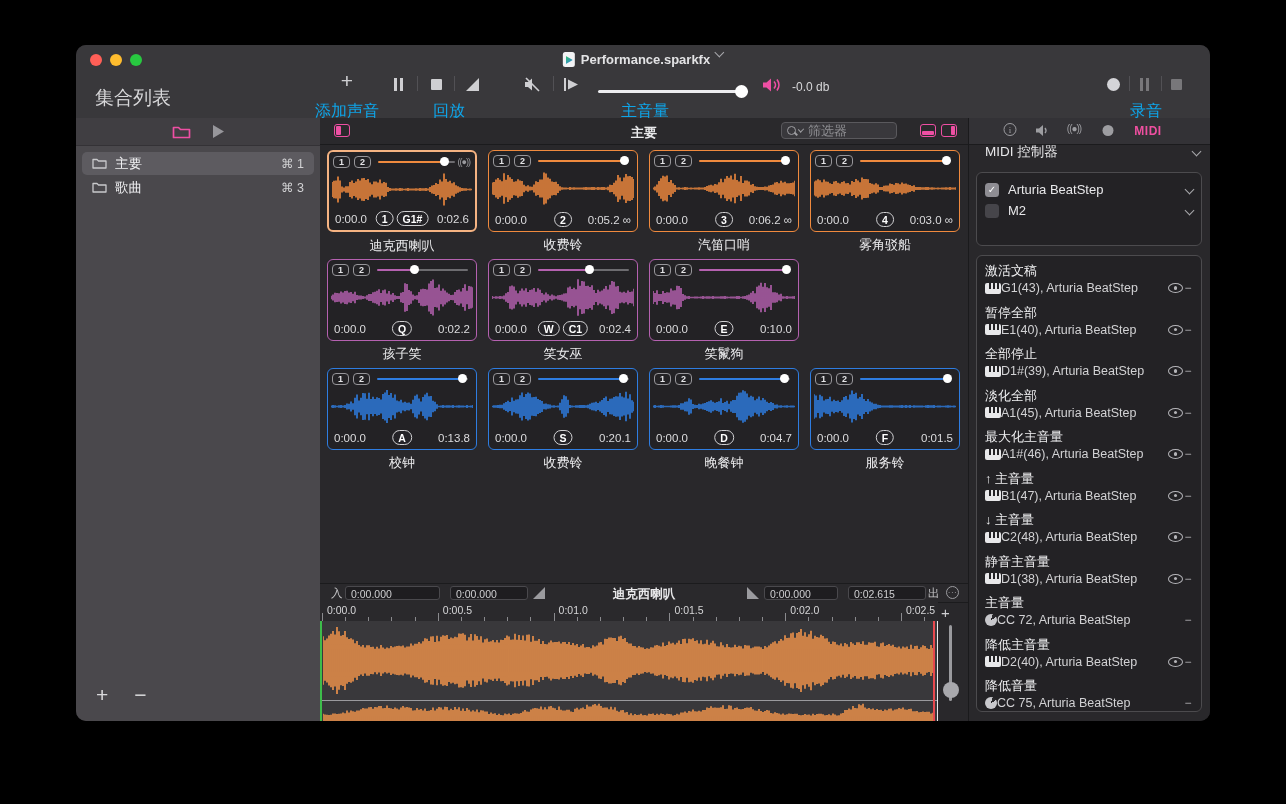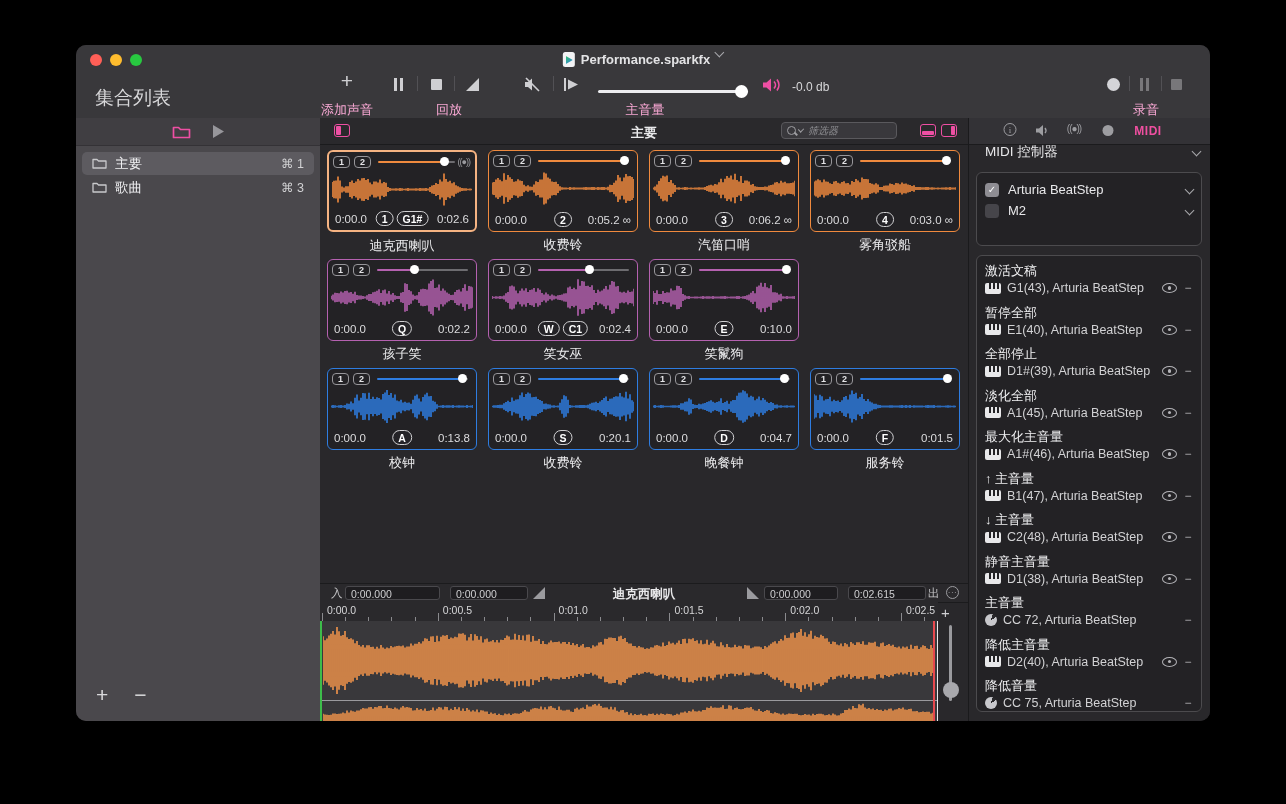--- a/index.html
+++ b/index.html
@@ -11,21 +11,21 @@
   .titlebar{position:absolute;left:0;top:0;right:0;height:73px;background:#39383b;border-bottom:1px solid #1b1b1d;}
   .tl{position:absolute;top:9px;width:12px;height:12px;border-radius:50%;}
   .doc-title{position:absolute;top:7px;left:50%;transform:translateX(-50%);display:flex;align-items:flex-start;gap:6px;}
   .doc-icon{width:12px;height:15px;background:#f3f3f5;border-radius:2.5px;position:relative;}
   .doc-icon::after{content:"";position:absolute;left:3px;top:4px;width:7px;height:8px;
      background:linear-gradient(140deg,#35c06e,#2f7fe0);clip-path:polygon(0 0,100% 50%,0 100%);}
   .title-text{font-size:13px;font-weight:bold;color:#e3e3e5;}
   .chev{width:6px;height:6px;border-right:1.6px solid #a8a8ac;border-bottom:1.6px solid #a8a8ac;
         transform:rotate(45deg);display:inline-block;}
   .sidebar-title{position:absolute;left:19px;top:40px;font-size:19px;color:#d8d8da;}
-  .tb-label{position:absolute;top:56px;font-size:13px;color:#f9a8d4;transform:translateX(-50%);white-space:nowrap;}
+  .tb-label{position:absolute;top:56px;font-size:16px;color:#0ea5e9;transform:translateX(-50%);white-space:nowrap;}
   .tb-sep{position:absolute;top:31px;width:1px;height:15px;background:#525155;}
   .tb-plus{position:absolute;top:26px;font-size:21px;color:#cfcfd2;transform:translateX(-50%);line-height:20px;}
   .ic-pause{position:absolute;top:33px;width:9px;height:13px;border-left:3.5px solid #cfcfd2;border-right:3.5px solid #cfcfd2;box-sizing:border-box;}
   .ic-stop{position:absolute;top:34px;width:11px;height:11px;background:#cfcfd2;border-radius:1px;}
   .ic-fade{position:absolute;top:33px;width:13px;height:13px;background:#cfcfd2;clip-path:polygon(0 100%,100% 0,100% 100%);}
   .dim{opacity:.42;}
   .master-slider{position:absolute;left:522px;top:40px;width:150px;height:13px;}
   .master-slider .track{position:absolute;left:0;right:0;top:5px;height:3px;border-radius:2px;background:#ededf0;}
   .master-slider .thumb{position:absolute;top:0;width:13px;height:13px;border-radius:50%;background:#fff;}
   .db-text{position:absolute;left:716px;top:35px;font-size:12px;color:#d8d8da;}
@@ -47,22 +47,22 @@
   .hdr-title{position:absolute;left:50%;top:6px;transform:translateX(-50%);font-size:13px;font-weight:bold;color:#e8e8ea;}
   .pink-rect{position:absolute;width:16px;height:13px;border:1.5px solid #ee4fa3;border-radius:3px;box-sizing:border-box;}
   .pink-rect::after{content:"";position:absolute;background:#ee4fa3;}
   .pr-left::after{left:1px;top:1px;bottom:1px;width:4.5px;border-radius:1px;}
   .pr-bottom::after{left:1px;right:1px;bottom:1px;height:4px;border-radius:1px;}
   .pr-right::after{right:1px;top:1px;bottom:1px;width:4.5px;border-radius:1px;}
   .search{position:absolute;left:461px;top:4px;width:116px;height:17px;background:#39383c;border:1px solid #5a595d;
           border-radius:4px;display:flex;align-items:center;padding:0 5px;box-sizing:border-box;gap:3px;}
   .mag{width:7px;height:7px;border:1.5px solid #9e9ea2;border-radius:50%;position:relative;flex:none;}
   .mag::after{content:"";position:absolute;left:6px;top:6px;width:4px;height:1.5px;background:#9e9ea2;transform:rotate(45deg);}
-  .search input{background:transparent;border:none;outline:none;font-size:10px;color:#d8d8da;width:100%;
-                font-family:"Liberation Sans",sans-serif;font-style:italic;}
+  .search input{background:transparent;border:none;outline:none;font-size:13px;color:#d8d8da;width:100%;
+                font-family:"Liberation Sans",sans-serif;}
   .search input::placeholder{color:#919195;}
   
   .tile{position:absolute;width:150px;height:82px;background:#232225;border:1.5px solid var(--ac);
         border-radius:6px;box-sizing:border-box;}
   .tile.selected{border-width:2.5px;border-color:var(--acl);}
   .tile-head{position:absolute;top:3px;left:4px;right:5px;height:13px;display:flex;align-items:center;}
   .chip{width:17px;height:12px;border:1.2px solid #97969a;border-radius:4px;font-size:9px;font-weight:bold;
         color:#e4e4e6;display:flex;align-items:center;justify-content:center;margin-right:4px;box-sizing:border-box;}
   .tslider{flex:1;height:13px;position:relative;margin:0 3px;}
   .tslider .tk{position:absolute;left:0;right:0;top:5.5px;height:2.5px;border-radius:2px;
@@ -106,21 +106,21 @@
   .rp-header{position:absolute;left:16px;top:25px;font-size:13.5px;color:#e6e6e8;}
   .rp-chev{position:absolute;left:224px;top:30px;}
   .rp-box{position:absolute;left:7px;width:226px;background:#232225;border:1px solid #4c4b4e;border-radius:6px;box-sizing:border-box;}
   .dev-row{height:21px;display:flex;align-items:center;padding:0 8px;gap:9px;}
   .cb{width:14px;height:14px;border-radius:3.5px;background:#46454a;flex:none;font-size:10px;color:#fff;
       display:flex;align-items:center;justify-content:center;}
   .cb.on{background:#8e8d93;}
   .dev-name{flex:1;font-size:13px;color:#e8e8ea;}
   .map{height:41.5px;padding:3px 8px 0 8px;box-sizing:border-box;}
   .map-title{font-size:13px;color:#f0f0f2;line-height:17px;white-space:nowrap;}
-  .map-detail{display:flex;align-items:center;gap:6px;height:18px;}
+  .map-detail{display:flex;align-items:center;height:18px;}
   .map-text{flex:1;font-size:12.5px;color:#d2d2d4;white-space:nowrap;overflow:hidden;}
   .pkeys{width:16px;height:11px;background:#e8e8ea;border-radius:2px;position:relative;flex:none;}
   .pkeys::before{content:"";position:absolute;left:2px;right:2px;top:0;height:6px;
       background:repeating-linear-gradient(90deg,transparent 0 2px,#232225 2px 4px);}
   .knob{width:12px;height:12px;border-radius:50%;flex:none;
       background:conic-gradient(from 18deg,#29282b 0 42deg,#c8c8cc 42deg 360deg);}
   .eye{width:15px;height:10px;border:1.4px solid #b4b4b8;border-radius:50%;position:relative;flex:none;box-sizing:border-box;}
   .eye::after{content:"";position:absolute;left:50%;top:50%;width:3.5px;height:3.5px;margin:-1.75px 0 0 -1.75px;
       border-radius:50%;background:#b4b4b8;}
   .minus{width:10px;text-align:center;font-size:12px;color:#a8a8ac;flex:none;}

